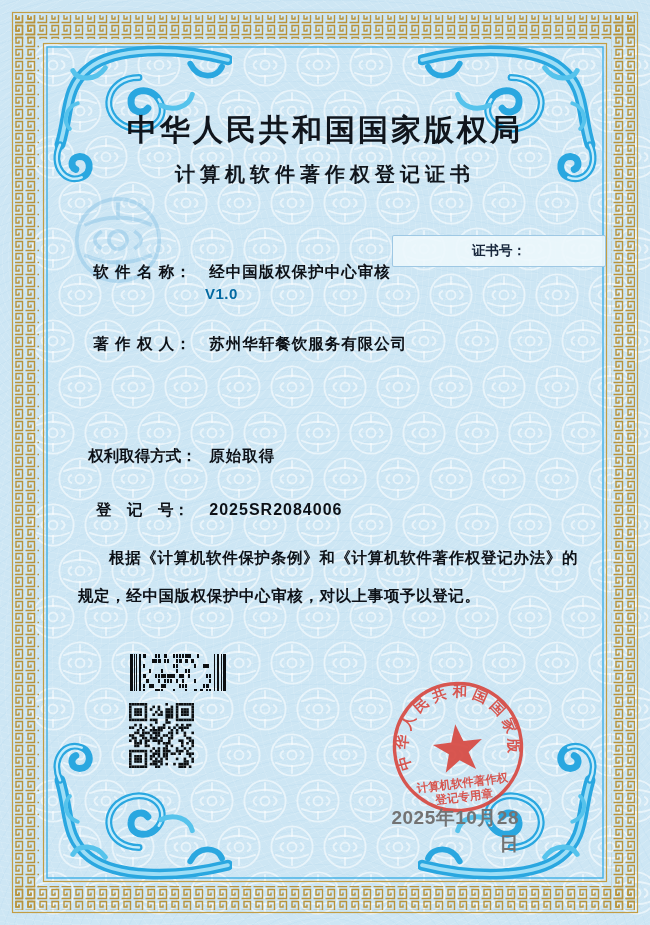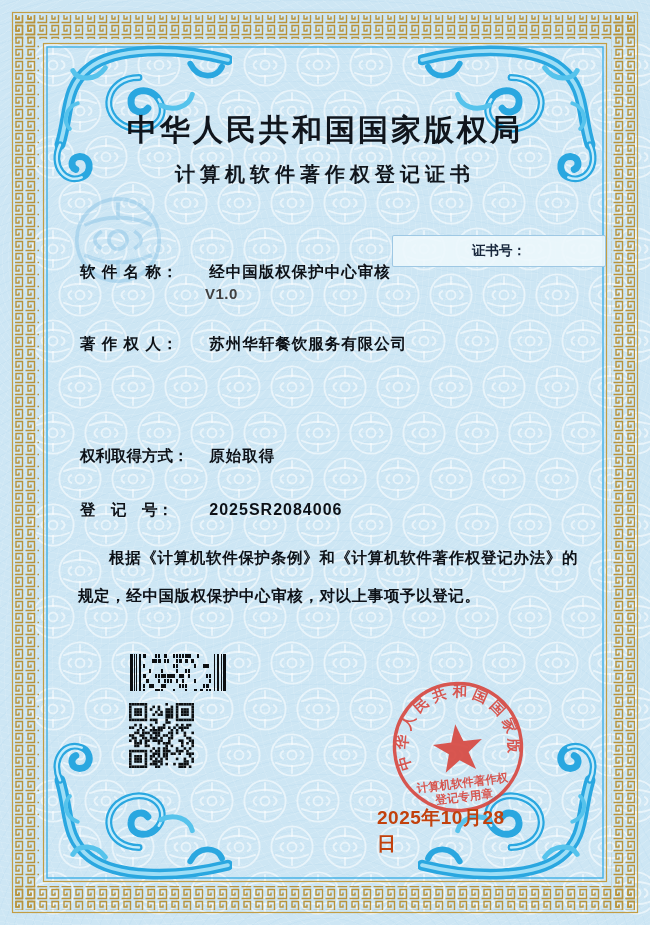--- a/index.html
+++ b/index.html
@@ -23,31 +23,31 @@
   .title1{top:110px;font-size:30px;letter-spacing:3px;}
   .title2{top:161px;font-size:20px;letter-spacing:5px;}
   .certno-box{
     position:absolute;left:392px;top:211px;width:212px;height:30px;
     background:rgba(236,247,252,.9);border:1px solid rgba(150,195,225,.9);
     border-radius:2px;display:flex;align-items:center;justify-content:center;
     font-size:13.5px;font-weight:bold;color:#17263b;white-space:nowrap;margin-top:24px;
   }
   .certno-box .val{margin-left:9px;letter-spacing:.4px;}
   .field{position:absolute;left:80px;white-space:nowrap;color:#0d1117;font-weight:bold;font-size:15.5px;}
-  .field .lab{display:inline-block;width:125px;letter-spacing:1px;}
+  .field .lab{display:inline-block;width:125px;letter-spacing:1px;text-align:center;}
   .field .val{letter-spacing:1px;}
-  .ver{position:absolute;left:205px;color:#404040;font-weight:bold;font-size:15px;letter-spacing:.5px;}
+  .ver{position:absolute;left:205px;color:#0369a1;font-weight:bold;font-size:15px;letter-spacing:.5px;}
   .para{
     position:absolute;left:78px;top:539px;width:500px;
     font-size:15.5px;font-weight:bold;color:#0d1117;line-height:38px;
     text-indent:2em;text-align:justify;letter-spacing:.6px;
   }
   .date{
-    position:absolute;left:377px;top:805px;width:142px;text-align:left;
-    font-size:19px;font-weight:bold;color:#c2410c;letter-spacing:.5px;
+    position:absolute;left:377px;top:805px;width:142px;text-align:right;
+    font-size:19px;font-weight:bold;color:#737373;letter-spacing:.5px;
   }
   .codes{position:absolute;}
   .seal-wrap{position:absolute;left:390px;top:679px;width:136px;height:136px;opacity:.9;}
 </style>
 </head>
 <body>
 
 <div class="page">
 
   <div class="guilloche g1"></div>

